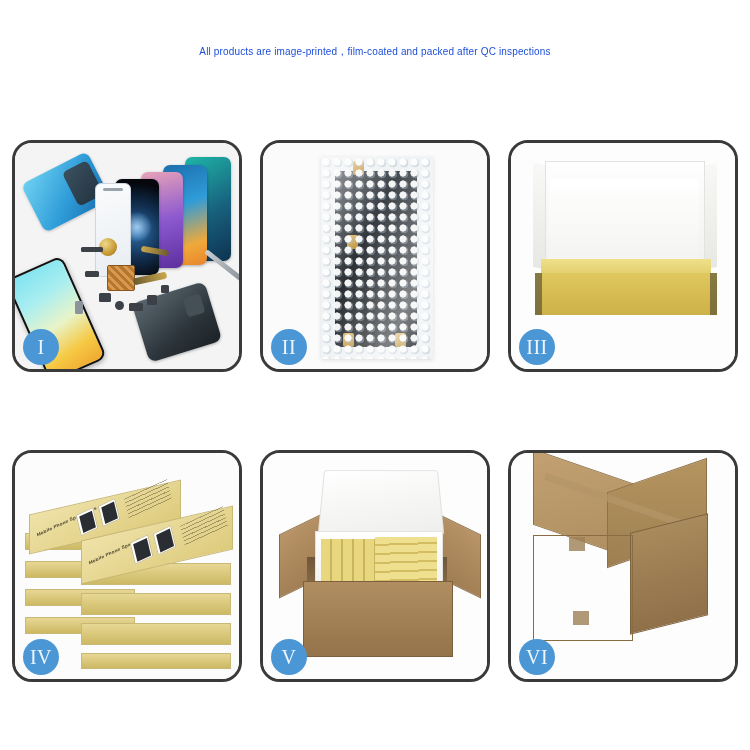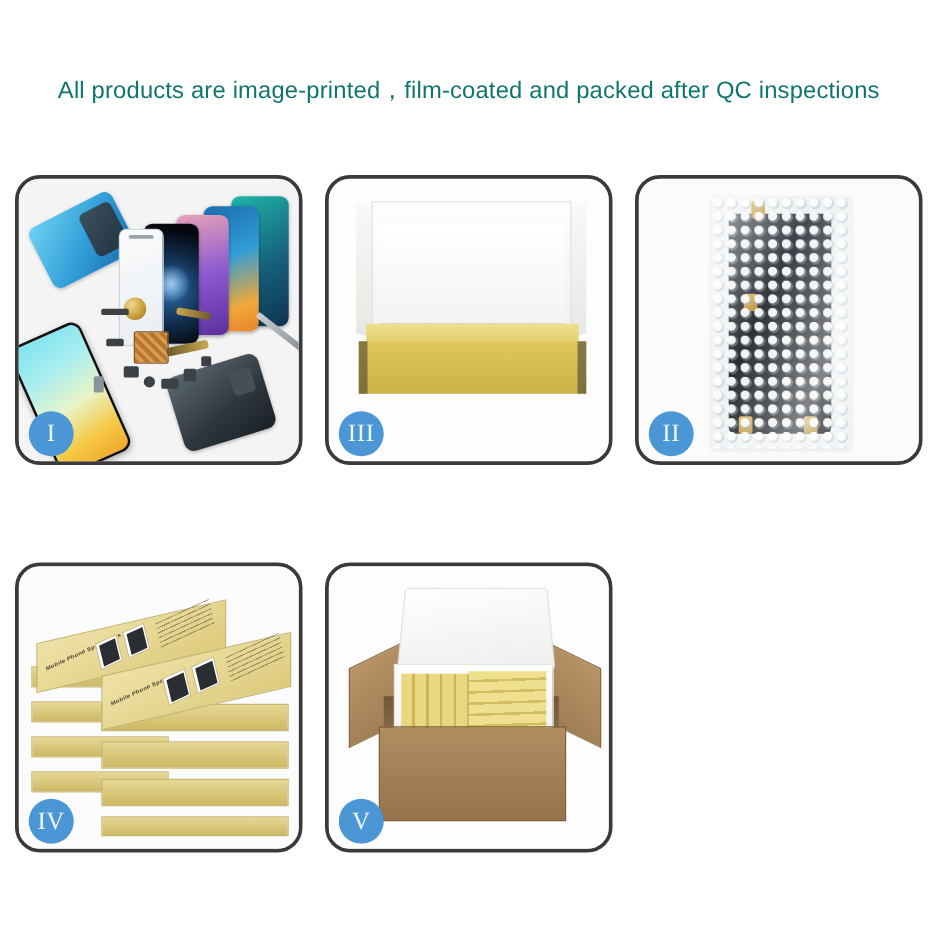--- a/index.html
+++ b/index.html
@@ -12,21 +12,21 @@
   }
   .sheet{width:750px;height:750px;position:relative;}
 
   
   .header{padding-top:38px;text-align:center;}
   .title{
     font-size:35px;letter-spacing:1.3px;color:#1a1a1a;
     font-weight:700;line-height:1.05;white-space:nowrap;
   }
   .subtitle{
-    margin-top:21px;font-size:19px;color:#0f766e;
+    margin-top:7px;font-size:10px;color:#1d4ed8;
     letter-spacing:.15px;white-space:nowrap;
   }
 
   
   .grid{
     position:absolute;left:12px;top:140px;
     width:726px;
     display:grid;
     grid-template-columns:repeat(3,230px);
     grid-template-rows:232px 232px;
@@ -232,54 +232,54 @@
         <div class="cmp" style="left:70px;top:128px;width:14px;height:6px;"></div>
         <div class="cmp" style="left:60px;top:158px;width:8px;height:13px;background:#8b949b;"></div>
         <div class="cmp" style="left:132px;top:152px;width:10px;height:10px;"></div>
         <div class="cmp" style="left:146px;top:142px;width:8px;height:8px;"></div>
       </div>
       <div class="badge">I</div>
     </div>
 
     <div class="panel">
       <div class="scene">
-        <div class="p3bg"></div>
-        <div class="lidleft"></div>
-        <div class="lidright"></div>
-        <div class="lidback"></div>
-        <div class="foam"></div>
-        <div class="bx3fill"></div>
-        <div class="bx3top"></div>
-        <div class="bx3front"></div>
-        <div class="bx3edgeL"></div>
-        <div class="bx3edgeR"></div>
-      </div>
-      <div class="badge">III</div>
-    </div>
-
-    <div class="panel">
-      <div class="scene">
         <div class="p2bg"></div>
         <div class="bwrap">
           <div class="lcd">
             <div class="lcdflex"></div>
           </div>
           <div class="tab" style="left:32px;top:4px;"></div>
           <div class="tab" style="left:26px;top:78px;"></div>
           <div class="tab" style="left:22px;top:176px;"></div>
           <div class="tab" style="left:74px;top:176px;"></div>
           <div class="bubbles"></div>
           <div class="bsheen"></div>
         </div>
       </div>
       <div class="badge">II</div>
     </div>
 
     <div class="panel">
       <div class="scene">
+        <div class="p3bg"></div>
+        <div class="lidleft"></div>
+        <div class="lidright"></div>
+        <div class="lidback"></div>
+        <div class="foam"></div>
+        <div class="bx3fill"></div>
+        <div class="bx3top"></div>
+        <div class="bx3front"></div>
+        <div class="bx3edgeL"></div>
+        <div class="bx3edgeR"></div>
+      </div>
+      <div class="badge">III</div>
+    </div>
+
+    <div class="panel">
+      <div class="scene">
         <div class="p4bg"></div>
         <div class="stack">
 
           <div class="sb sbside" style="left:2px;top:62px;width:108px;height:15px;"></div>
           <div class="sb sbside" style="left:2px;top:90px;width:108px;height:15px;"></div>
           <div class="sb sbside" style="left:2px;top:118px;width:108px;height:15px;"></div>
           <div class="sb sbside" style="left:2px;top:146px;width:108px;height:15px;"></div>
 
           <div class="sb sbtop" style="left:6px;top:26px;width:150px;height:38px;
                transform:skewY(-13deg);">
@@ -322,15 +322,28 @@
         <div class="foamLid"></div>
         <div class="cartonIn"></div>
         <div class="foamL"></div>
         <div class="ybars"></div>
         <div class="ybars2"></div>
         <div class="cartonF"></div>
       </div>
       <div class="badge">V</div>
     </div>
 
+    <div class="panel">
+      <div class="scene">
+        <div class="p6bg"></div>
+        <div class="c6top"></div>
+        <div class="c6top2"></div>
+        <div class="tape"></div>
+        <div class="c6side"></div>
+        <div class="c6front"></div>
+        <div class="tab6" style="left:58px;top:84px;width:16px;height:14px;"></div>
+        <div class="tab6" style="left:62px;top:158px;width:16px;height:14px;"></div>
+      </div>
+      <div class="badge">VI</div>
+    </div>
 
   </div>
 </div>
 
 </body></html>

